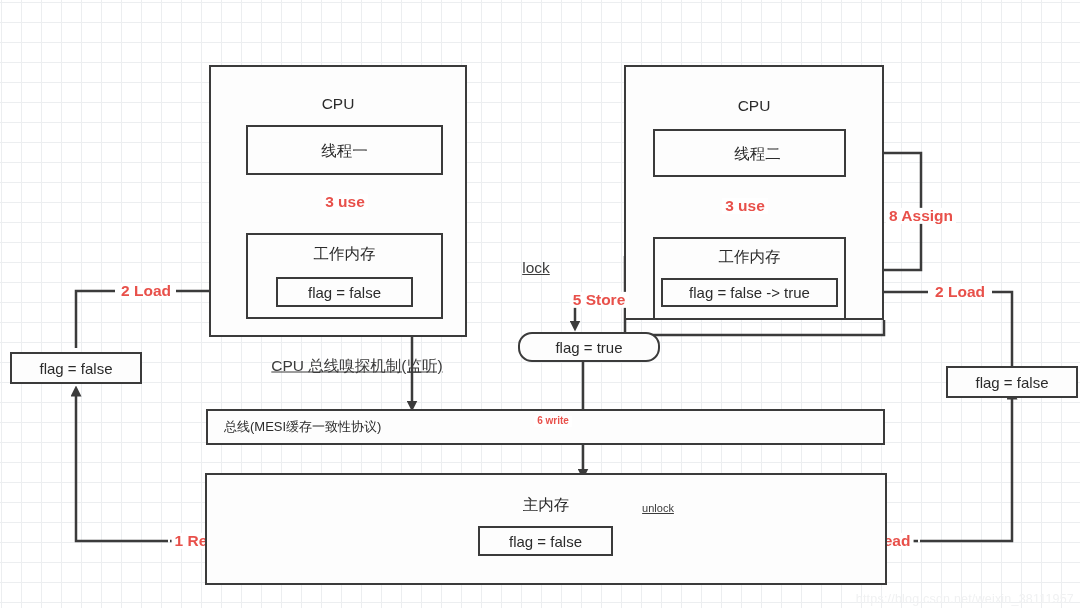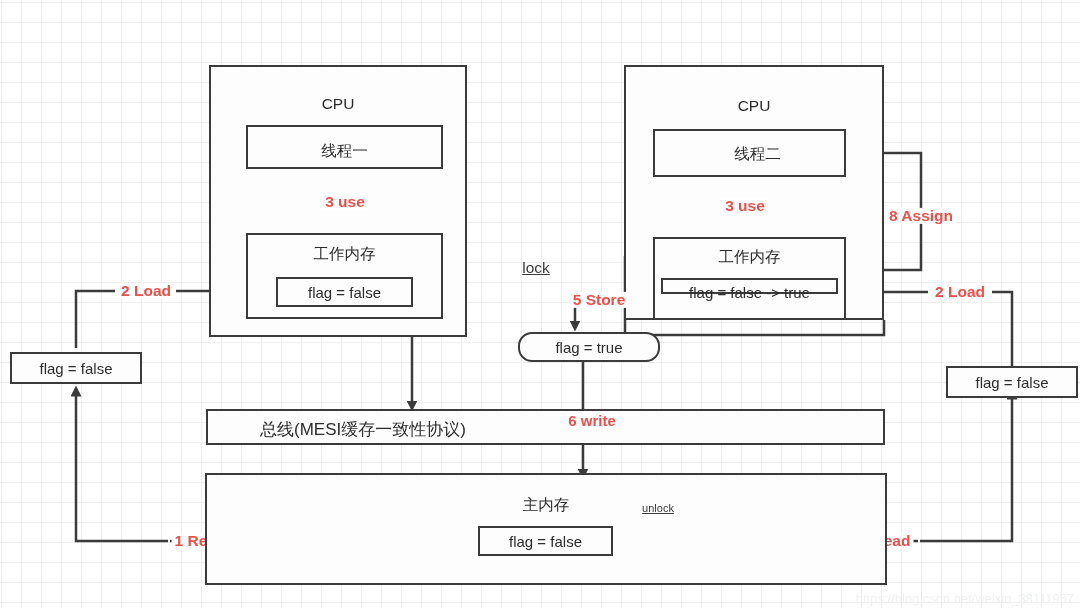--- a/index.html
+++ b/index.html
@@ -135,21 +135,21 @@
     <g>
       <line x1="205" y1="541" x2="478" y2="541" stroke="#3b3b3b" stroke-width="2.5"></line>
       <line x1="613" y1="541" x2="887" y2="541" stroke="#3b3b3b" stroke-width="2.5"></line>
     </g>
   </svg>
 
   <div class="box" style="left:209px;top:65px;width:258px;height:272px;">
     <div class="ctr" style="top:28px;font-size:15.5px;">CPU</div>
   </div>
 
-  <div class="box inner" style="left:246px;top:125px;width:197px;height:44px;">
+  <div class="box inner" style="left:246px;top:125px;width:197px;height:50px;">
     <div class="ctr" style="top:14px;font-size:15.5px;">线程一</div>
   </div>
 
   <div class="box inner" style="left:246px;top:233px;width:197px;height:86px;">
     <div class="ctr" style="top:9px;font-size:15.5px;">工作内存</div>
   </div>
 
   <div class="box inner" style="left:276px;top:277px;width:137px;height:30px;">
     <div class="ctr" style="top:5px;font-size:15px;">flag = false</div>
   </div>
@@ -161,21 +161,21 @@
   </div>
 
   <div class="box inner" style="left:653px;top:129px;width:193px;height:48px;">
     <div class="ctr" style="top:13px;font-size:15.5px;margin-left:16px;">线程二</div>
   </div>
 
   <div class="box inner" style="left:653px;top:237px;width:193px;height:83px;">
     <div class="ctr" style="top:8px;font-size:15.5px;">工作内存</div>
   </div>
 
-  <div class="box inner" style="left:661px;top:278px;width:177px;height:16px;">
+  <div class="box inner" style="left:661px;top:278px;width:177px;height:29px;">
     <div class="ctr" style="top:4px;font-size:15px;">flag = false -&gt; true</div>
   </div>
 
   <div class="redlbl" style="left:745px;top:206px;font-size:15.5px;">3 use</div>
 
   <div class="redlbl" style="left:921px;top:216px;font-size:15.5px;">8 Assign</div>
 
   <div class="box" style="left:10px;top:352px;width:132px;height:32px;">
     <div class="ctr" style="top:6px;font-size:15px;">flag = false</div>
   </div>
@@ -193,26 +193,27 @@
   <div class="redlbl" style="left:885px;top:541px;font-size:15.5px;">1 Read</div>
 
   <div class="lbl" style="left:536px;top:268px;font-size:15.5px;">lock</div>
 
   <div class="redlbl" style="left:599px;top:292px;font-size:15.5px;margin-top:8px;">5 Store</div>
 
   <div class="box" style="left:518px;top:332px;width:142px;height:30px;border-radius:14px;">
     <div class="ctr" style="top:5px;font-size:15px;">flag = true</div>
   </div>
 
+  <div class="lbl" style="left:357px;top:366px;font-size:15.5px;">CPU 总线嗅探机制(监听)</div>
 
   <div class="box" style="left:206px;top:409px;width:679px;height:36px;">
-    <div style="position:absolute;left:16px;top:7px;font-size:17px;white-space:nowrap;margin-left:36px;">总线(MESI缓存一致性协议)</div>
-  </div>
-
-  <div class="redlbl" style="left:592px;top:421px;font-size:15px;">6 write</div>
+    <div style="position:absolute;left:16px;top:7px;font-size:13px;white-space:nowrap;">总线(MESI缓存一致性协议)</div>
+  </div>
+
+  <div class="redlbl" style="left:553px;top:421px;font-size:10px;">6 write</div>
 
   <div class="box" style="left:205px;top:473px;width:682px;height:112px;">
     <div class="ctr" style="top:20px;font-size:15.5px;">主内存</div>
   </div>
 
   <div class="lbl" style="left:658px;top:508px;font-size:11px;">unlock</div>
 
   <div class="box" style="left:478px;top:526px;width:135px;height:30px;">
     <div class="ctr" style="top:5px;font-size:15px;">flag = false</div>
   </div>

